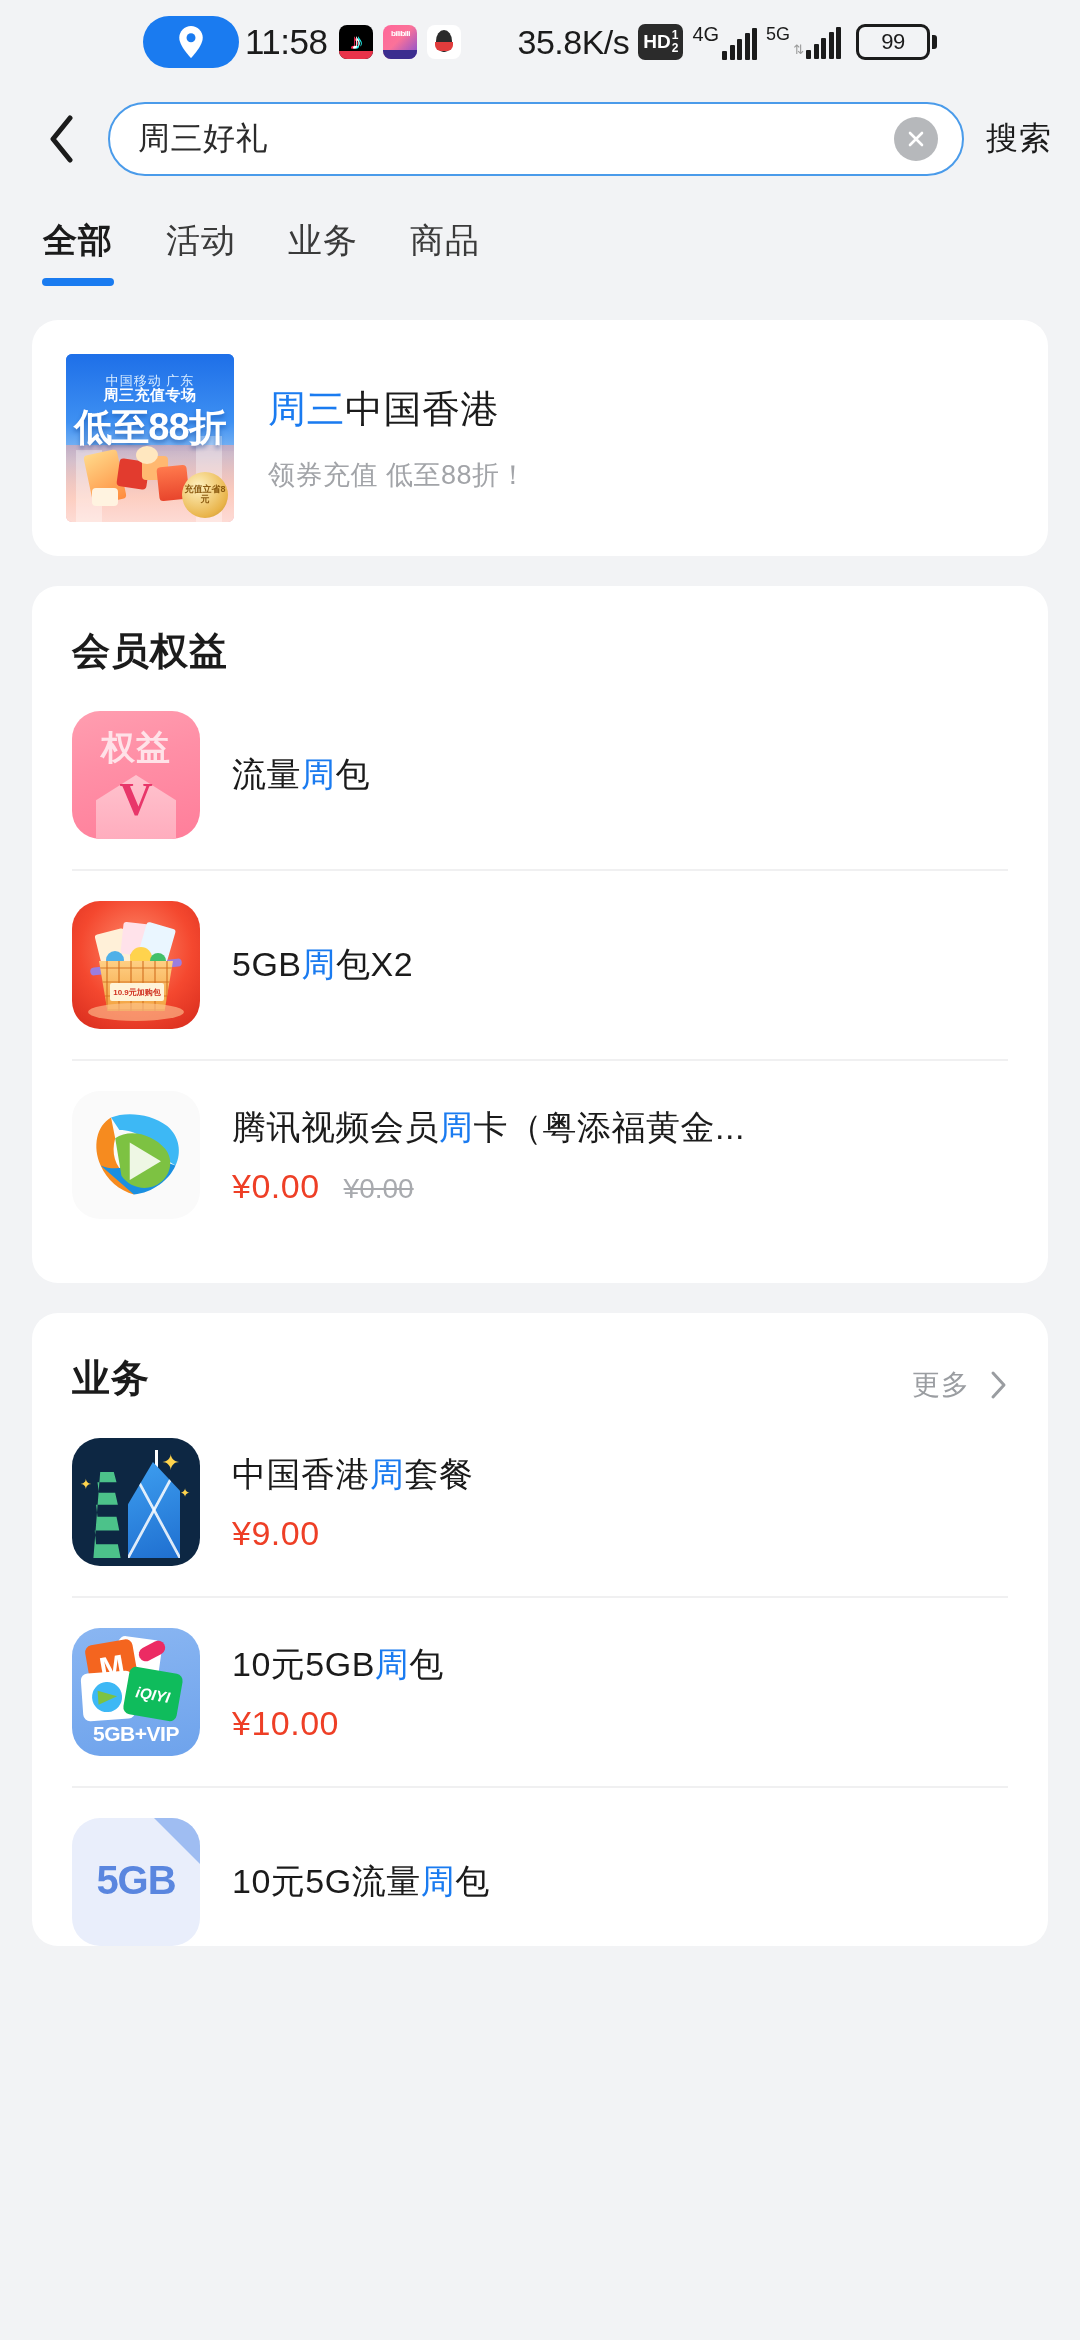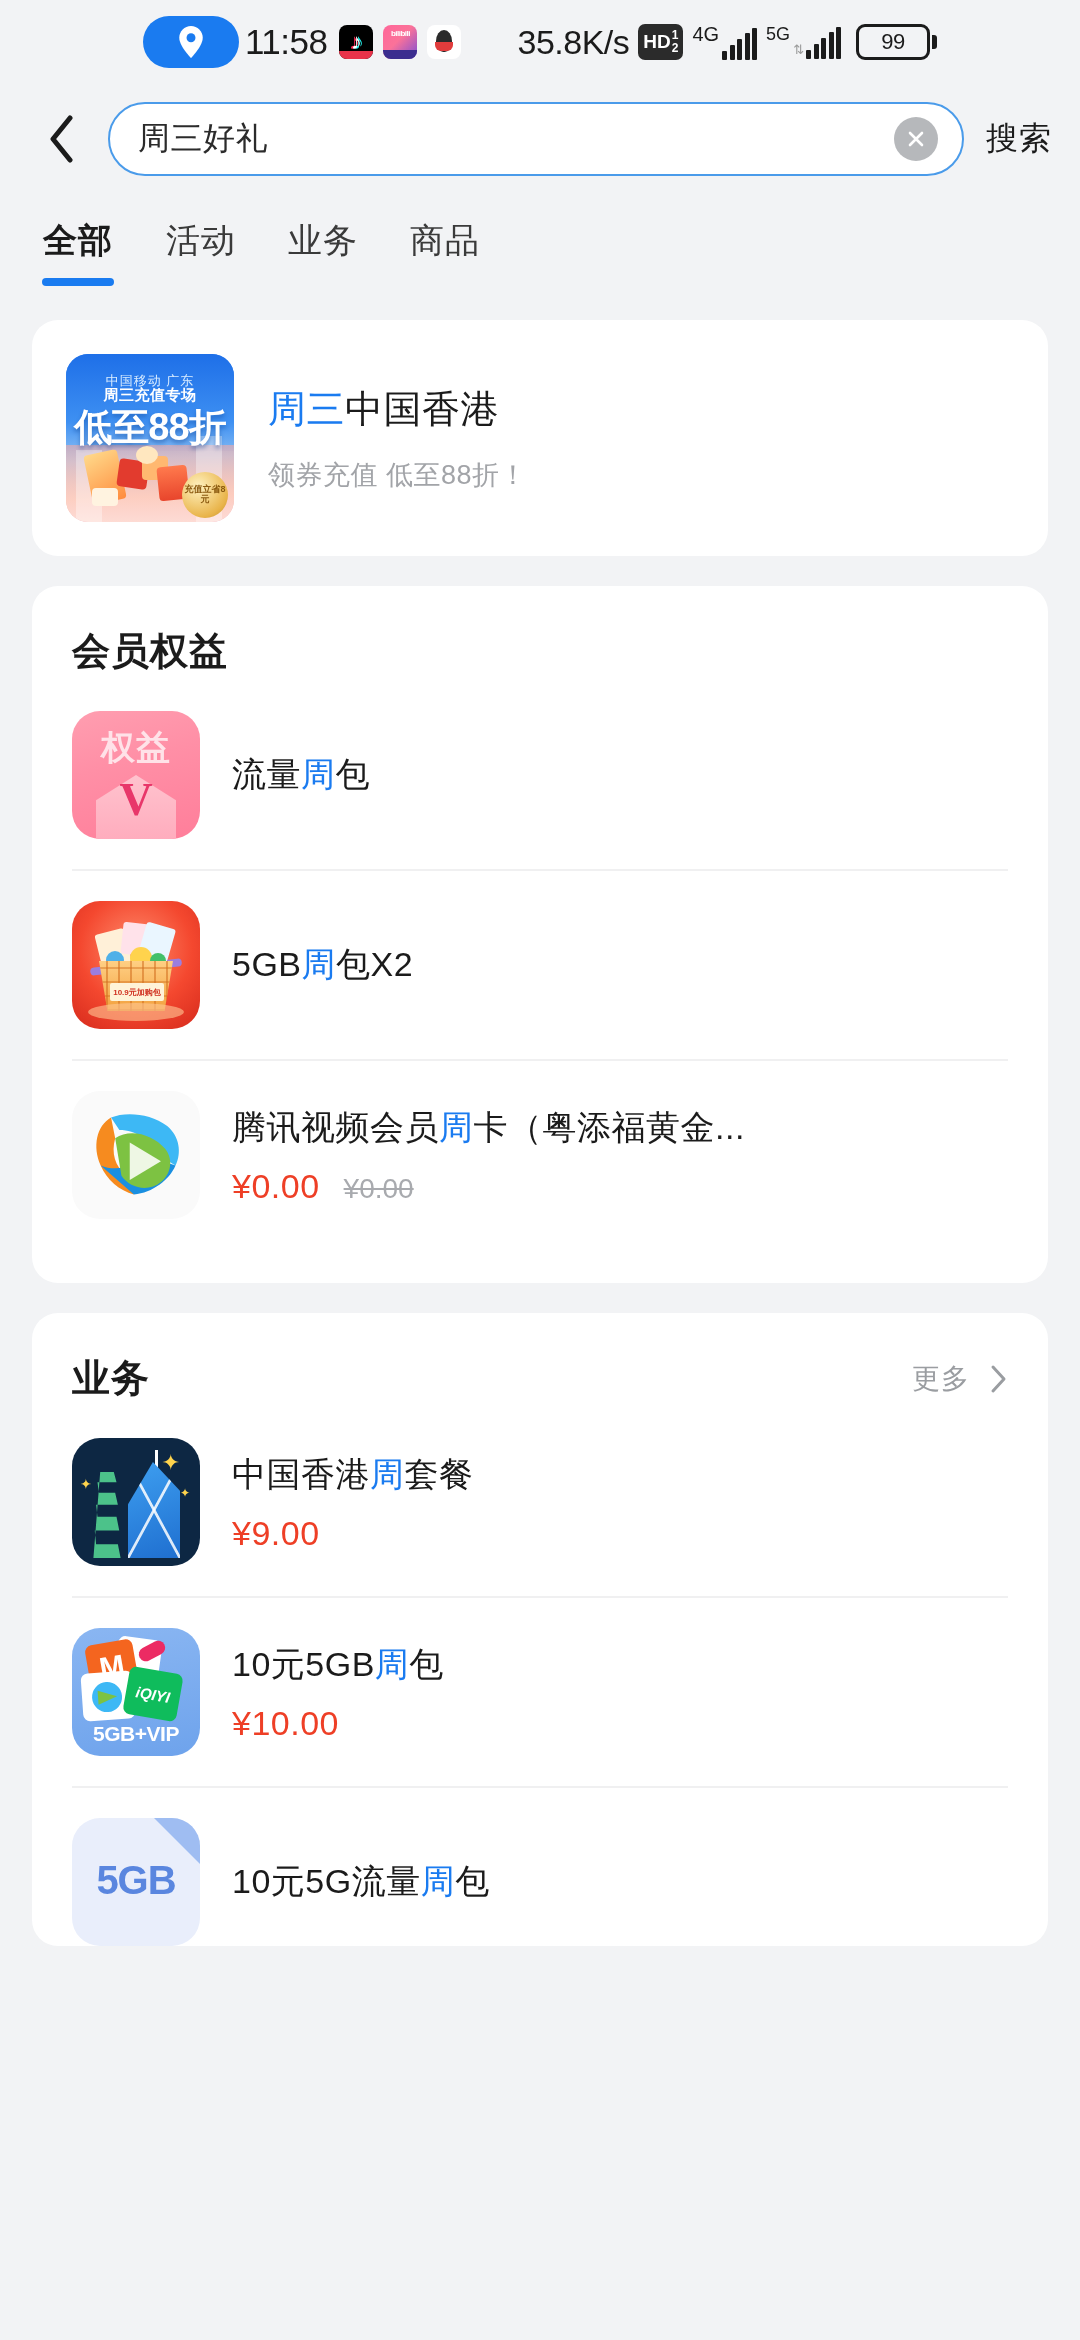--- a/index.html
+++ b/index.html
@@ -118,21 +118,21 @@
 
   
   .scroll-area{ padding:28px 32px 0 32px; }
   .card{
     background:#fff; border-radius:26px; margin-bottom:30px; overflow:hidden;
   }
 
   
   .promo{ display:flex; align-items:center; padding:34px 34px; gap:34px; }
   .promo-thumb{
-    width:168px; height:168px; border-radius:22px; flex:0 0 auto; position:relative;
+    width:168px; height:168px; border-radius:6px; flex:0 0 auto; position:relative;
     overflow:hidden;
     background:linear-gradient(178deg,#2f7ff0 0%,#3f93f5 38%,#8fc6f6 62%,#f3b49a 84%,#f0a3bc 100%);
   }
   .promo-thumb .tsky{
     position:absolute; left:0; right:0; top:0; height:58%;
     background:linear-gradient(180deg,#1e6fe8 0%,#3e90f2 70%,#7db6f3 100%);
   }
   .promo-thumb .tbldg{
     position:absolute; bottom:0; left:0; right:0; height:46%;
     background:linear-gradient(180deg,rgba(255,170,160,.55),rgba(255,225,215,.9));
@@ -176,21 +176,21 @@
   .promo-text{ flex:1 1 auto; min-width:0; }
   .promo-title{
     font-size:38px; color:#1b1b1b; letter-spacing:0.5px; margin-bottom:22px;
     white-space:nowrap; overflow:hidden;
   }
   .promo-title .hl{ color:#1a7bf0; }
   .promo-sub{ font-size:27px; color:#a2a4a8; letter-spacing:0.5px; }
 
   
   .sec-head{
-    display:flex; align-items:center; justify-content:space-between;
+    display:flex; align-items:flex-end; justify-content:space-between;
     padding:40px 40px 10px 40px;
   }
   .sec-title{ font-size:38px; color:#1b1b1b; font-weight:bold; letter-spacing:1px; }
   .sec-more{ display:flex; align-items:center; gap:20px; }
   .sec-more-label{ font-size:28px; color:#9a9da1; letter-spacing:1px; }
   .sec-more svg{ width:18px; height:30px; display:block; }
 
   .plist{ padding:0 40px; }
   .prow{
     display:flex; align-items:center; gap:32px; padding:30px 0;

